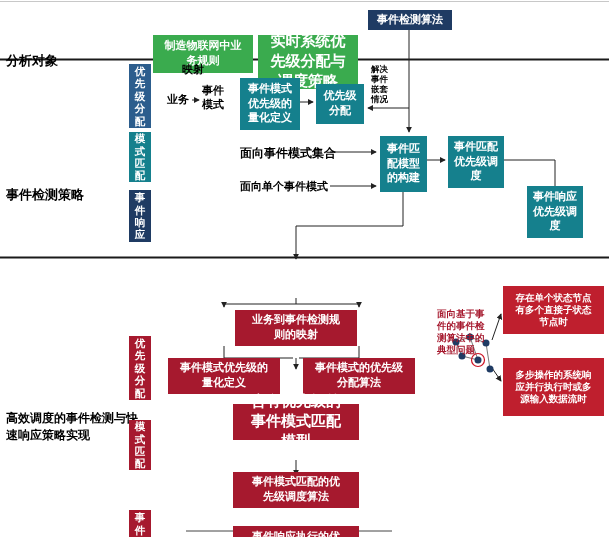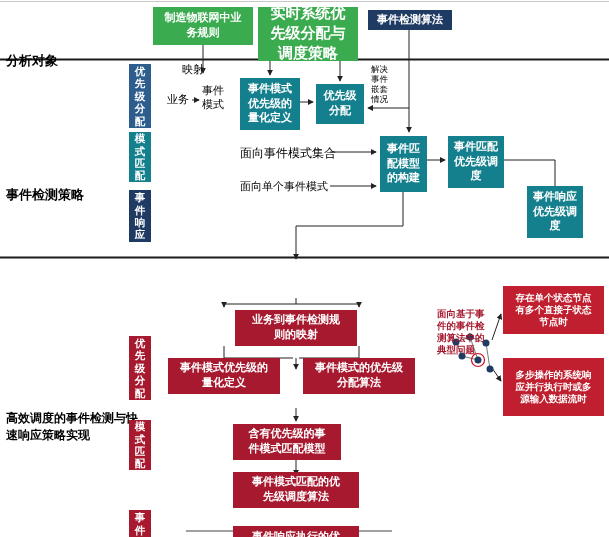--- a/index.html
+++ b/index.html
@@ -2,26 +2,26 @@
 <html style="--green: #3aab4e; --navy: #1f3b63; --blue: #2c5d8d; --teal: #15808d; --crimson: #a6192e; --red_bright: #bf1f2e; --line: #222222;"><head>
 <meta charset="utf-8">
 <style>
   html,body{margin:0;padding:0;background:#fff;}
   .canvas{
     position:relative;width:609px;height:537px;background:#fff;overflow:hidden;
     font-family:"DejaVu Sans","Liberation Sans",sans-serif;color:#111;
   }
   svg.layer{position:absolute;left:0;top:0;pointer-events:none;}
   .lbl{position:absolute;font-weight:bold;color:#000;margin-top:36px;}
-  .note{position:absolute;font-weight:400;color:#000;}
+  .note{position:absolute;font-weight:700;color:#000;}
   .box{
     position:absolute;display:flex;align-items:center;justify-content:center;
     text-align:center;color:#fff;font-weight:bold;box-sizing:border-box;line-height:1.32;
   }
-  .green{background:var(--green);}
+  .green{background:var(--green);margin-top:28px;}
   .teal{background:var(--teal);}
   .navy{background:var(--navy);}
   .blue{background:var(--blue);}
   .red{background:var(--crimson);margin-top:48px;}
   .redb{background:var(--red_bright);}
   .vbox{line-height:1.18;padding:1px 5px;font-size:10.5px;}
 </style>
 </head>
 <body>
 
@@ -114,21 +114,21 @@
 
   <div class="lbl" style="left:6px;top:374px;width:132px;font-size:12px;line-height:1.45">高效调度的事件检测与快速响应策略实现</div>
 
   <div class="box red vbox" style="left:129px;top:288px;width:22px;height:64px">优先级分配</div>
   <div class="box red vbox" style="left:129px;top:372px;width:22px;height:50px">模式匹配</div>
   <div class="box red vbox" style="left:129px;top:462px;width:22px;height:52px">事件响应</div>
 
   <div class="box red" style="left:235px;top:262px;width:122px;height:36px;font-size:11px;padding:2px 12px">业务到事件检测规则的映射</div>
   <div class="box red" style="left:168px;top:310px;width:112px;height:36px;font-size:11px;padding:2px 8px">事件模式优先级的量化定义</div>
   <div class="box red" style="left:303px;top:310px;width:112px;height:36px;font-size:11px;padding:2px 8px">事件模式的优先级分配算法</div>
-  <div class="box red" style="left:233px;top:376px;width:108px;height:36px;font-size:11px;padding:2px 14px">含有优先级的事件模式匹配模型</div>
+  <div class="box red" style="left:233px;top:356px;width:126px;height:36px;font-size:15px;padding:2px 14px">含有优先级的事件模式匹配模型</div>
   <div class="box red" style="left:233px;top:424px;width:126px;height:36px;font-size:11px;padding:2px 14px">事件模式匹配的优先级调度算法</div>
   <div class="box red" style="left:233px;top:478px;width:126px;height:37px;font-size:11px;padding:2px 14px">事件响应执行的优先级调度算法</div>
 
   <div class="note" style="left:437px;top:308px;width:50px;font-size:9.5px;line-height:1.25;color:var(--crimson);font-weight:bold">面向基于事件的事件检测算法中的典型问题</div>
 
   <div class="box redb" style="left:503px;top:286px;width:101px;height:48px;font-size:9.5px;padding:2px 11px;line-height:1.25">存在单个状态节点有多个直接子状态节点时</div>
   <div class="box redb" style="left:503px;top:358px;width:101px;height:58px;font-size:9.5px;padding:2px 11px;line-height:1.25">多步操作的系统响应并行执行时或多源输入数据流时</div>
 
 </div>
 

